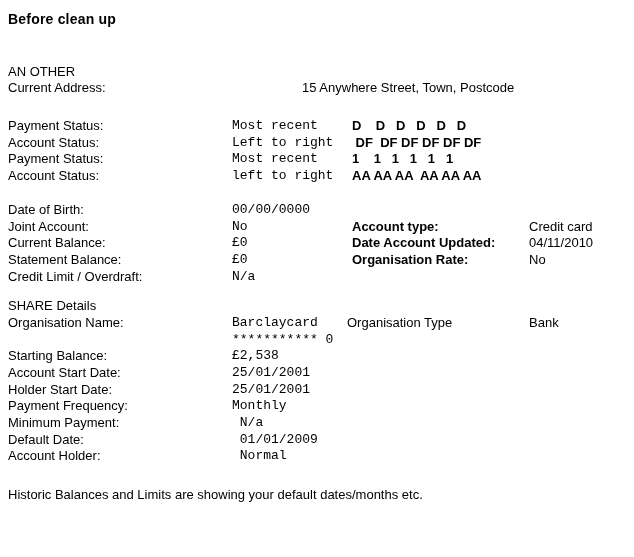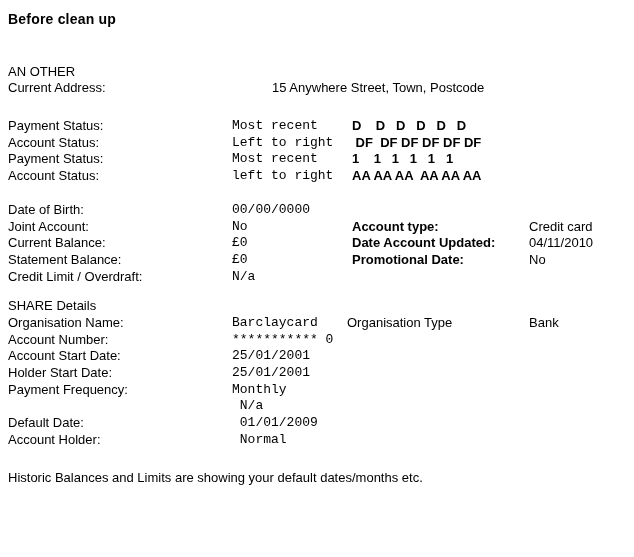--- a/index.html
+++ b/index.html
@@ -28,21 +28,21 @@
     height: 16.7px;
   }
   .row span {
     position: absolute;
     top: 0;
     white-space: pre;
     line-height: 16px;
   }
   .c1   { left: 8px; }
   .c2   { left: 232px; font-family: Liberation Mono, monospace; }
-  .c2a  { left: 272px; }
+  .c2a  { left: 302px; }
   .c3   { left: 352px; font-weight: bold; }
   .c3o  { left: 347px; text-align: right; }
   .c4   { left: 529px; }
   .title {
     font-weight: bold;
     font-size: 14px;
     letter-spacing: 0.2px;
   }
   .sp36 { height: 36px; }
   .sp21 { height: 21px; }
@@ -103,55 +103,59 @@
   </div>
   <div class="row">
     <span class="c1">Current Balance:</span>
     <span class="c2">£0</span>
     <span class="c3">Date Account Updated:</span>
     <span class="c4">04/11/2010</span>
   </div>
   <div class="row">
     <span class="c1">Statement Balance:</span>
     <span class="c2">£0</span>
-    <span class="c3">Promotional Date:</span>
+    <span class="c3">Organisation Rate:</span>
     <span class="c4">No</span>
   </div>
   <div class="row">
     <span class="c1">Credit Limit / Overdraft:</span>
     <span class="c2">N/a</span>
   </div>
   <div class="sp13"></div>
 
   <div class="row">
     <span class="c1">SHARE Details</span>
   </div>
   <div class="row">
     <span class="c1">Organisation Name:</span>
     <span class="c2">Barclaycard</span>
     <span class="c3o">Organisation Type</span>
     <span class="c4">Bank</span>
   </div>
   <div class="row">
-    <span class="c1">Account Number:</span>
     <span class="c2">*********** 0</span>
+  </div>
+  <div class="row">
+    <span class="c1">Starting Balance:</span>
+    <span class="c2">£2,538</span>
   </div>
   <div class="row">
     <span class="c1">Account Start Date:</span>
     <span class="c2">25/01/2001</span>
   </div>
   <div class="row">
     <span class="c1">Holder Start Date:</span>
     <span class="c2">25/01/2001</span>
   </div>
   <div class="row">
     <span class="c1">Payment Frequency:</span>
     <span class="c2">Monthly</span>
   </div>
   <div class="row">
+    <span class="c1">Minimum Payment:</span>
     <span class="c2"> N/a</span>
   </div>
   <div class="row">
     <span class="c1">Default Date:</span>
     <span class="c2"> 01/01/2009</span>
   </div>
   <div class="row">
     <span class="c1">Account Holder:</span>
     <span class="c2"> Normal</span>
   </div>

